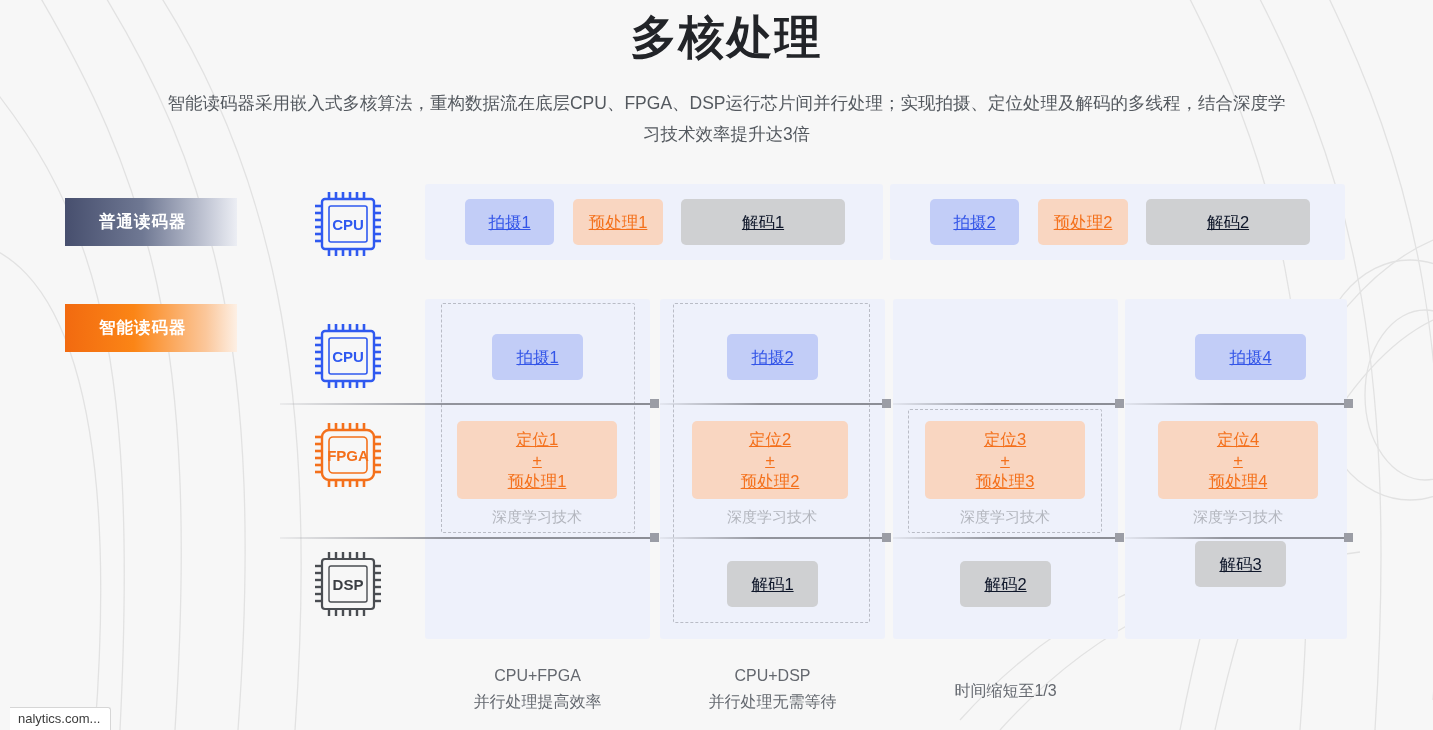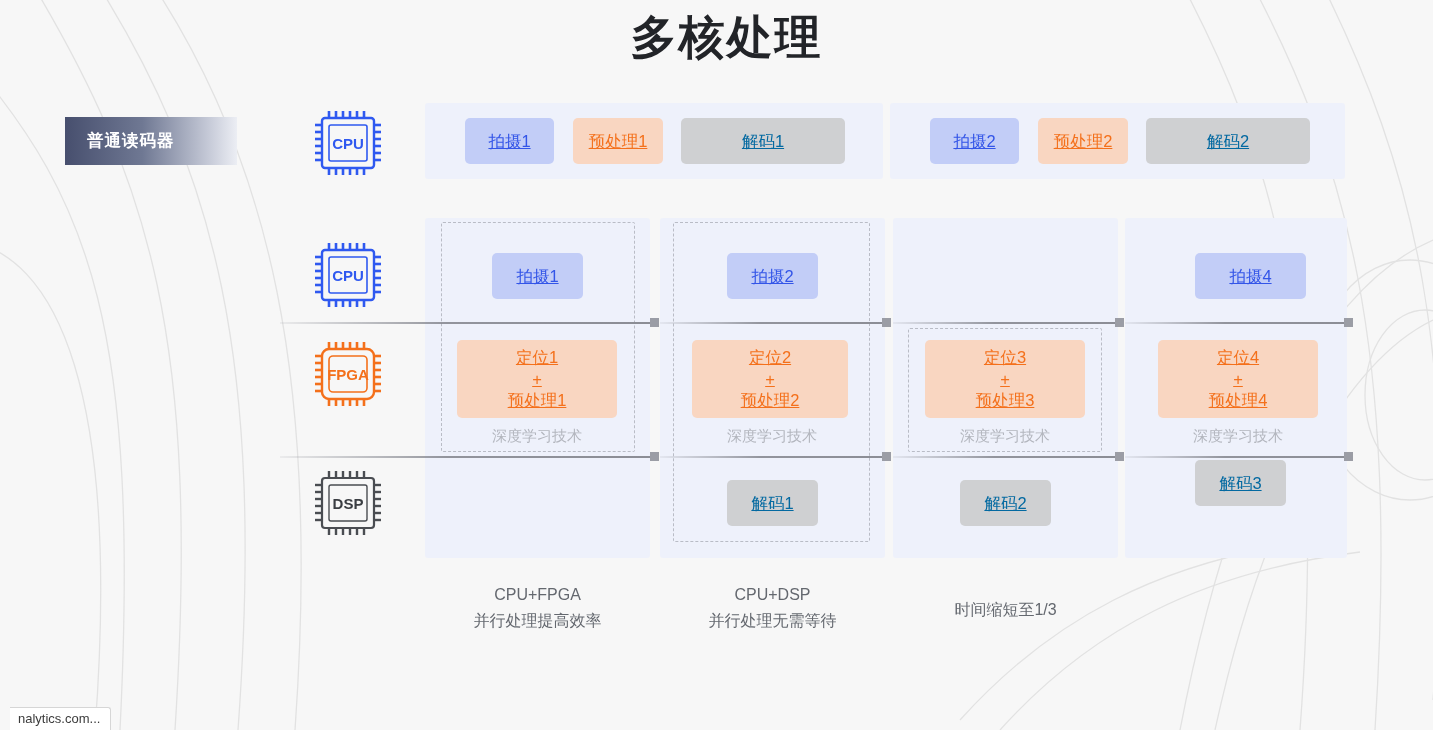--- a/index.html
+++ b/index.html
@@ -42,21 +42,21 @@
     height: 480px;
   }
 
   .label-chip {
     position: absolute;
     left: 55px;
     width: 172px;
     height: 48px;
     display: flex;
     align-items: center;
-    padding-left: 22px;
+    padding-left: 34px;
     color: #ffffff;
     font-size: 16.5px;
     font-weight: bold;
     letter-spacing: 1px;
   }
   .chip-normal { top: 27px; background: linear-gradient(90deg, #474f6e 0%, #6f7893 45%, #c9cdda 85%, #eceef4 100%); }
   .chip-smart  { top: 133px; background: linear-gradient(90deg, #f26a10 0%, #fb8516 40%, #fbc79b 82%, #fdf0e5 100%); }
 
   .chip-icon {
     position: absolute;
@@ -80,21 +80,21 @@
     justify-content: center;
     border-radius: 5px;
     font-size: 16.5px;
     line-height: 1.28;
     text-align: center;
     white-space: pre-line;
     text-decoration: underline;
   }
   .t-blue   { background: #c2cdf7; color: #3355e8; }
   .t-orange { background: #f9d6c1; color: #f4701b; }
-  .t-gray   { background: #cfd0d2; color: #0369a1; }
+  .t-gray   { background: #cfd0d2; color: #0f172a; }
 
   .dashed-box {
     position: absolute;
     border: 1.4px dashed #b9bcc6;
     border-radius: 2px;
   }
 
   .sep-line {
     position: absolute;
     height: 2px;
@@ -155,25 +155,29 @@
     <ellipse cx="1410" cy="380" rx="95" ry="120"></ellipse>
     <ellipse cx="1425" cy="395" rx="60" ry="85"></ellipse>
     <path d="M 960 720 C 1050 620, 1160 560, 1320 540"></path>
     <path d="M 1000 730 C 1090 630, 1200 572, 1360 552"></path>
   </g>
 </svg>
 
 <div id="page">
 
   <div class="title">多核处理</div>
+  <div class="subtitle">智能读码器采用嵌入式多核算法，重构数据流在底层CPU、FPGA、DSP运行芯片间并行处理；实现拍摄、定位处理及解码的多线程，结合深度学习技术效率提升达3倍</div>
 
   <div id="diagram">
 
     <div class="label-chip chip-normal">
       <span>普通读码器</span>
+    </div>
+    <div class="label-chip chip-smart">
+      <span>智能读码器</span>
     </div>
 
     <div class="chip-icon" style="top:20px;">
       <svg width="78" height="66" viewBox="0 0 78 66">
         <g stroke="#2f59f0" stroke-width="2.4" fill="none">
           <rect x="13" y="8" width="52" height="50" rx="3"></rect>
           <rect x="20" y="15" width="38" height="36" rx="2" stroke-width="1.6"></rect>
           <g stroke-width="2.6">
             <line x1="20" y1="8" x2="20" y2="1"></line>
               <line x1="27" y1="8" x2="27" y2="1"></line>

